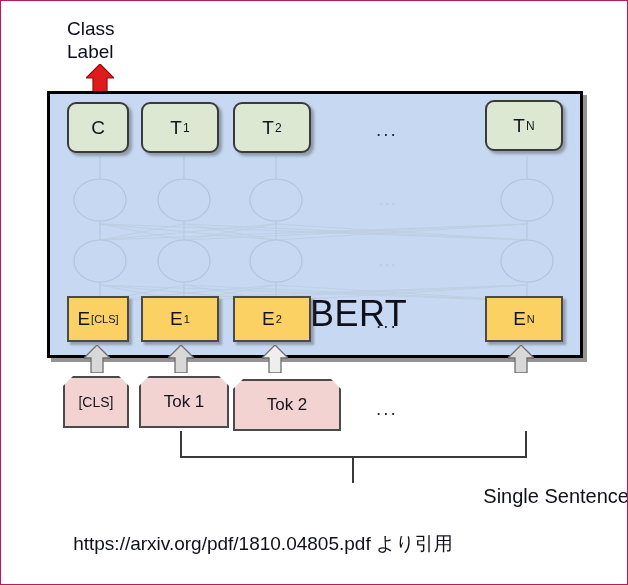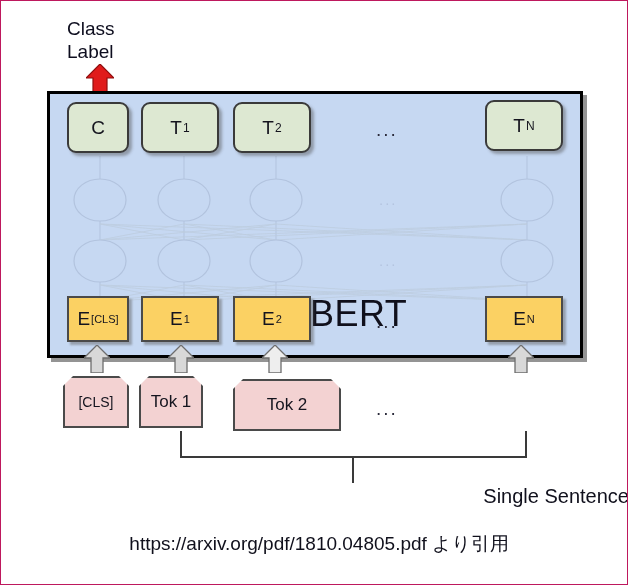--- a/index.html
+++ b/index.html
@@ -128,23 +128,23 @@
   
   #bracket { left: 170px; top: 430px; width: 365px; height: 60px; }
   #sentence-label {
     left: 0; top: 484px;
     width: 628px;
     text-align: right;
     font-size: 20px;
     color: #10101c;
   }
   #source-caption {
-    left: 4px; top: 530px;
+    left: 10px; top: 530px;
     width: 504px;
-    text-align: right;
+    text-align: center;
     font-size: 19px;
     color: #10101c;
   }
 </style>
 </head>
 <body>
 
 <div id="page">
 
   <div class="abs" id="class-label">Class
@@ -267,21 +267,21 @@
   <svg class="abs garrow" viewBox="0 0 26 28" style="left:261px; top:344px;">
     <polygon points="13,0 26,13 19,13 19,28 7,28 7,13 0,13" fill="#eeeeee" stroke="#6e6e6e" stroke-width="1.3"></polygon>
   </svg>
   <svg class="abs garrow" viewBox="0 0 26 28" style="left:507px; top:344px;">
     <polygon points="13,0 26,13 19,13 19,28 7,28 7,13 0,13" fill="#d8d8d8" stroke="#6e6e6e" stroke-width="1.3"></polygon>
   </svg>
 
   <div class="abs tbox small" style="left:62px; top:375px; width:66px;">
     <span>[CLS]</span>
   </div>
-  <div class="abs tbox" style="left:138px; top:375px; width:64px;justify-content:center;">
+  <div class="abs tbox" style="left:138px; top:375px; width:90px;justify-content:center;">
     <span>Tok 1</span>
   </div>
   <div class="abs tbox" style="left:232px; top:378px; width:108px;">
     <span>Tok 2</span>
   </div>
   <div class="abs dots" style="left:375px; top:398px;">...</div>
 
   <svg class="abs" id="bracket" viewBox="0 0 365 60">
     <g stroke="#3a3a3a" stroke-width="2" fill="none">
       <path d="M10 0 L10 26 L355 26 L355 0"></path>

